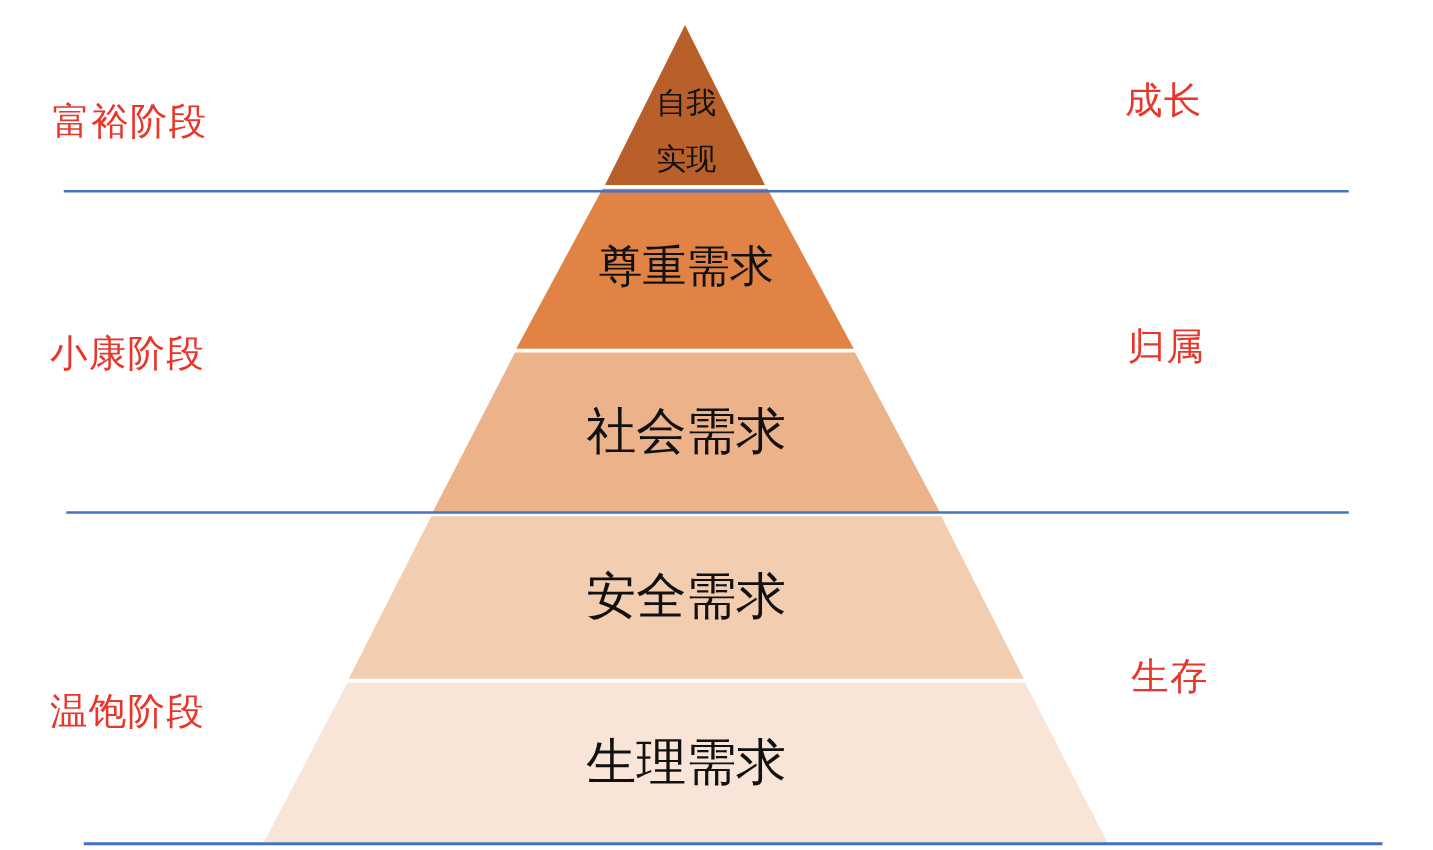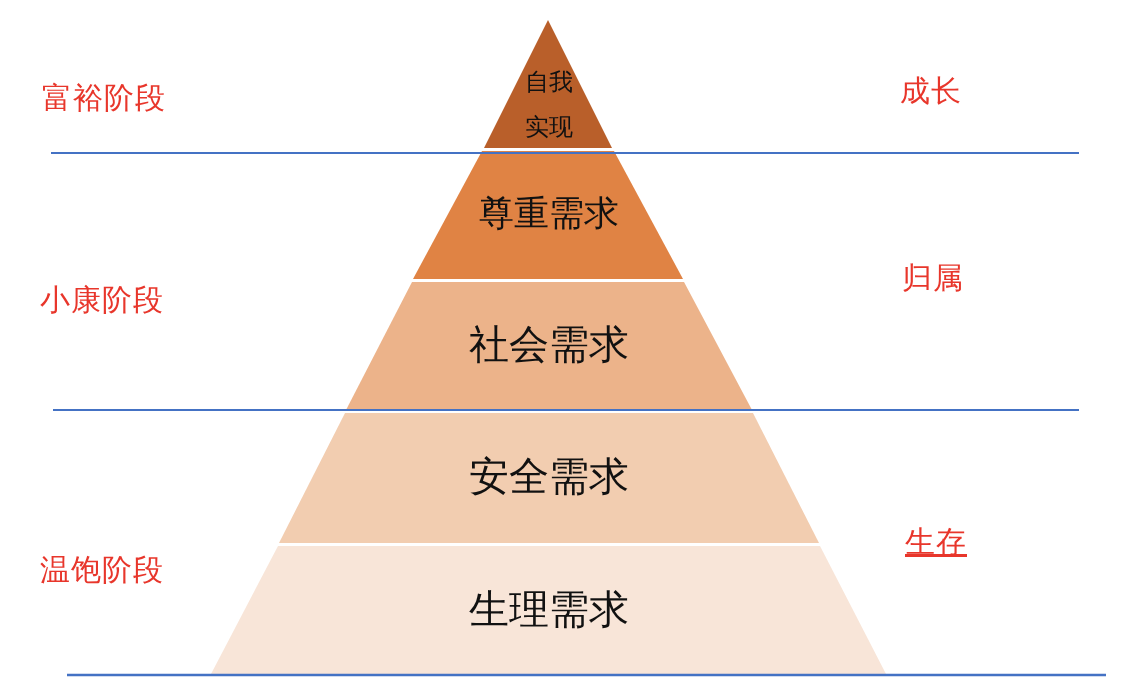--- a/index.html
+++ b/index.html
@@ -60,18 +60,18 @@
   <text class="layer-text" x="549" y="225" font-size="35" text-anchor="middle">尊重需求</text>
 
   <text class="layer-text" x="549" y="358" font-size="40" text-anchor="middle">社会需求</text>
 
   <text class="layer-text" x="549" y="490" font-size="40" text-anchor="middle">安全需求</text>
 
   <text class="layer-text" x="549" y="623" font-size="40" text-anchor="middle">生理需求</text>
 </svg>
 
 <div class="side-label" style="left:42px; top:80px;">富裕阶段</div>
-<div class="side-label" style="left:40px; top:282px;">小康阶段</div>
+<div class="side-label" style="left:40px; top:266px;">小康阶段</div>
 <div class="side-label" style="left:40px; top:552px;">温饱阶段</div>
 
-<div class="side-label" style="left:900px; top:73px;">成长</div>
+<div class="side-label" style="left:900px; top:63px;">成长</div>
 <div class="side-label" style="left:902px; top:260px;">归属</div>
-<div class="side-label" style="left:905px; top:524px;text-decoration:underline;">生存</div>
+<div class="side-label" style="left:905px; top:524px;">生存</div>
 
 </body></html>

